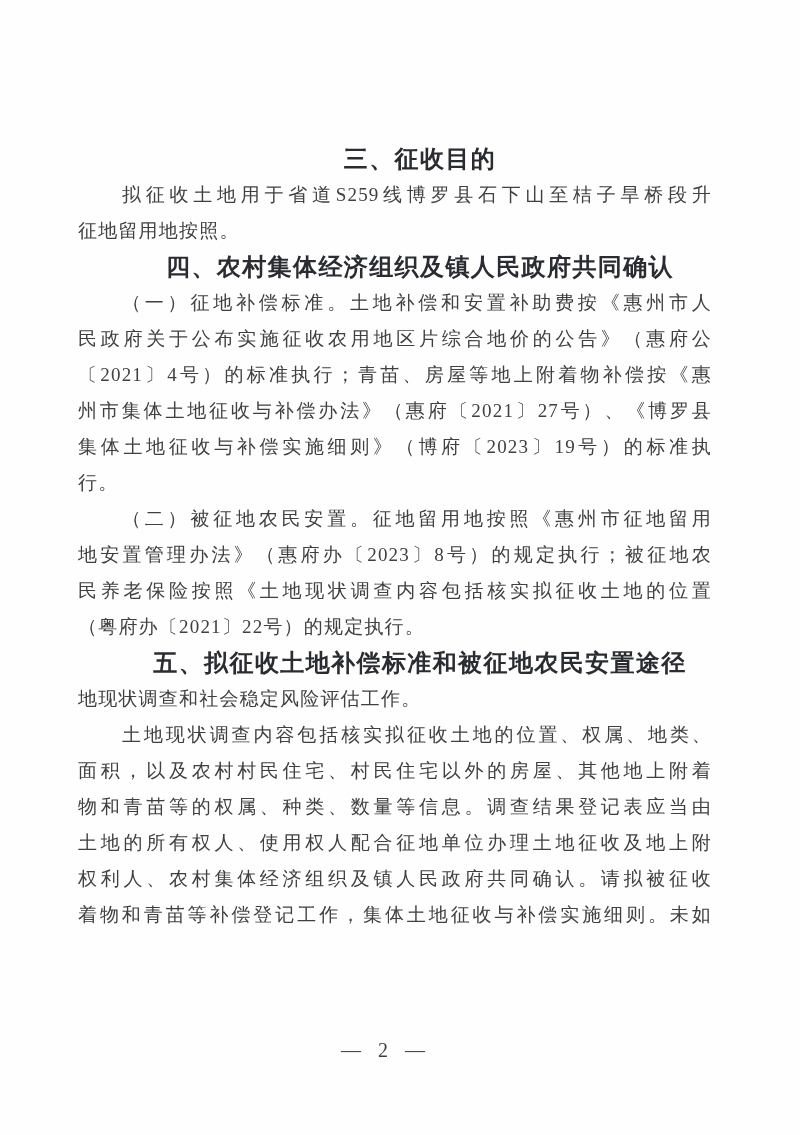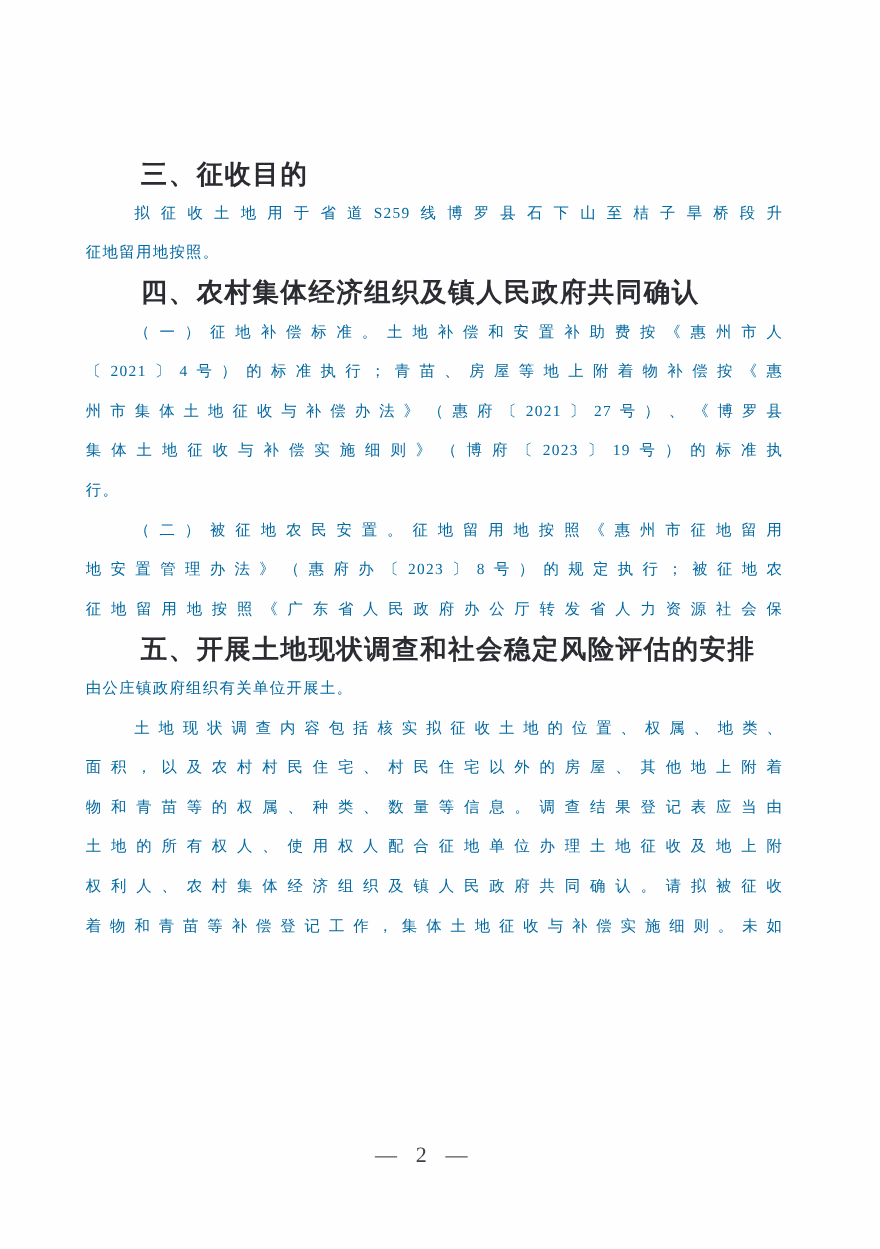--- a/index.html
+++ b/index.html
@@ -17,33 +17,34 @@
   }
   .textblock {
     position: absolute;
     left: 78px;
     top: 141px;
     width: 634px;
   }
   .ln {
     height: 36px;
     line-height: 36px;
-    font-size: 14px;
+    font-size: 19px;
     letter-spacing: 1.2px;
-    color: #0369a1;
+    color: #404040;
     overflow: hidden;
     white-space: nowrap;
   }
   .ln.fill {
     white-space: normal;
     text-align: justify;
     text-align-last: justify;
   }
   .ln.indent {
     text-indent: 44px;
+    text-align: center;
   }
   .ln.heading {
     font-family: "Liberation Sans", "DejaVu Sans", sans-serif;
     font-weight: 700;
     font-size: 24px;
     letter-spacing: 1.4px;
     color: #2b2c31;
   }
   .ln.heading.indent {
     text-indent: 50px;
@@ -66,29 +67,31 @@
 </head>
 <body>
 
 <div class="page">
   <div class="textblock">
     <div class="ln heading indent">三、征收目的</div>
     <div class="ln indent fill">拟征收土地用于省道S259线博罗县石下山至桔子旱桥段升</div>
     <div class="ln">征地留用地按照。</div>
     <div class="ln heading indent">四、农村集体经济组织及镇人民政府共同确认</div>
     <div class="ln indent fill">（一）征地补偿标准。土地补偿和安置补助费按《惠州市人</div>
+    <div class="ln fill">民政府关于公布实施征收农用地区片综合地价的公告》（惠府公</div>
     <div class="ln fill">〔2021〕4号）的标准执行；青苗、房屋等地上附着物补偿按《惠</div>
     <div class="ln fill">州市集体土地征收与补偿办法》（惠府〔2021〕27号）、《博罗县</div>
     <div class="ln fill">集体土地征收与补偿实施细则》（博府〔2023〕19号）的标准执</div>
     <div class="ln">行。</div>
     <div class="ln indent fill">（二）被征地农民安置。征地留用地按照《惠州市征地留用</div>
     <div class="ln fill">地安置管理办法》（惠府办〔2023〕8号）的规定执行；被征地农</div>
-    <div class="ln fill">征地留用地按照《广东省人民政府办公厅转发省人力资源社会保</div>
-    <div class="ln heading indent">五、开展土地现状调查和社会稳定风险评估的安排</div>
-    <div class="ln">由公庄镇政府组织有关单位开展土。</div>
+    <div class="ln fill">民养老保险按照《土地现状调查内容包括核实拟征收土地的位置</div>
+    <div class="ln">（粤府办〔2021〕22号）的规定执行。</div>
+    <div class="ln heading indent">五、拟征收土地补偿标准和被征地农民安置途径</div>
+    <div class="ln">地现状调查和社会稳定风险评估工作。</div>
     <div class="ln indent fill">土地现状调查内容包括核实拟征收土地的位置、权属、地类、</div>
     <div class="ln fill">面积，以及农村村民住宅、村民住宅以外的房屋、其他地上附着</div>
     <div class="ln fill">物和青苗等的权属、种类、数量等信息。调查结果登记表应当由</div>
     <div class="ln fill">土地的所有权人、使用权人配合征地单位办理土地征收及地上附</div>
     <div class="ln fill">权利人、农村集体经济组织及镇人民政府共同确认。请拟被征收</div>
     <div class="ln fill">着物和青苗等补偿登记工作，集体土地征收与补偿实施细则。未如</div>
   </div>
 
   <div class="footer">— 2 —</div>
 </div>

